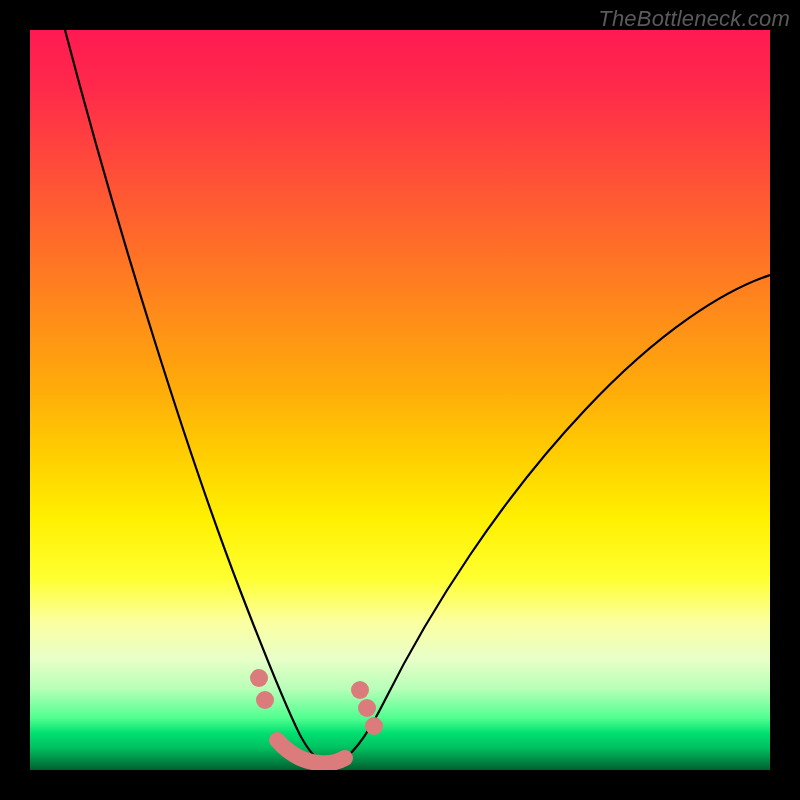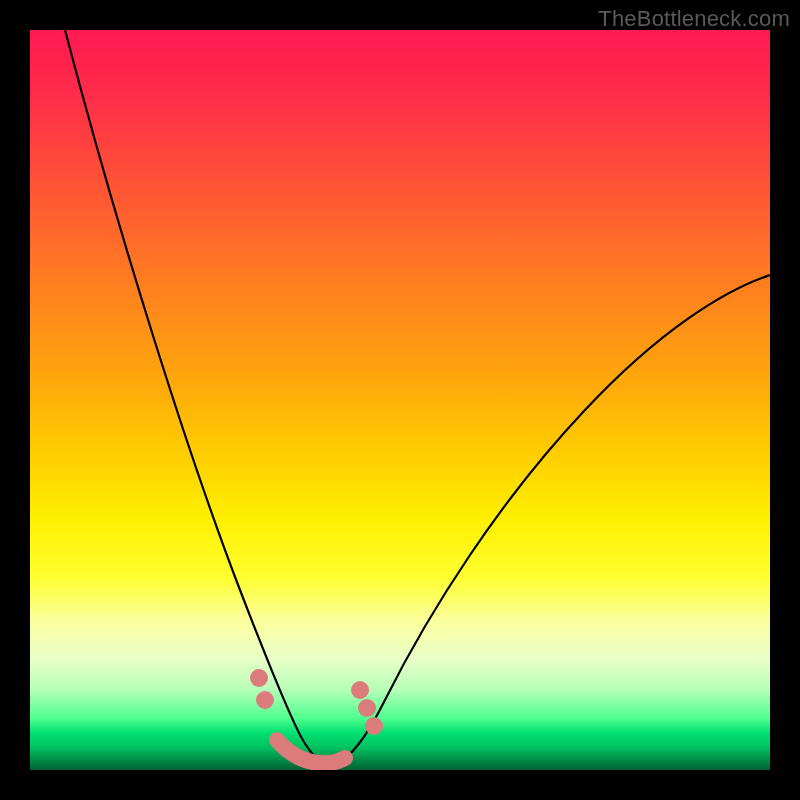--- a/index.html
+++ b/index.html
@@ -39,20 +39,21 @@
   }
   .attribution {
     position: absolute;
     top: 6px;
     right: 10px;
     color: #5a5a5a;
     font-size: 22px;
     font-weight: 400;
     letter-spacing: 0.2px;
     z-index: 10;
+    font-style: italic;
   }
   svg.curves {
     position: absolute;
     left: 0;
     top: 0;
     width: 740px;
     height: 740px;
   }
   .curve {
     fill: none;

